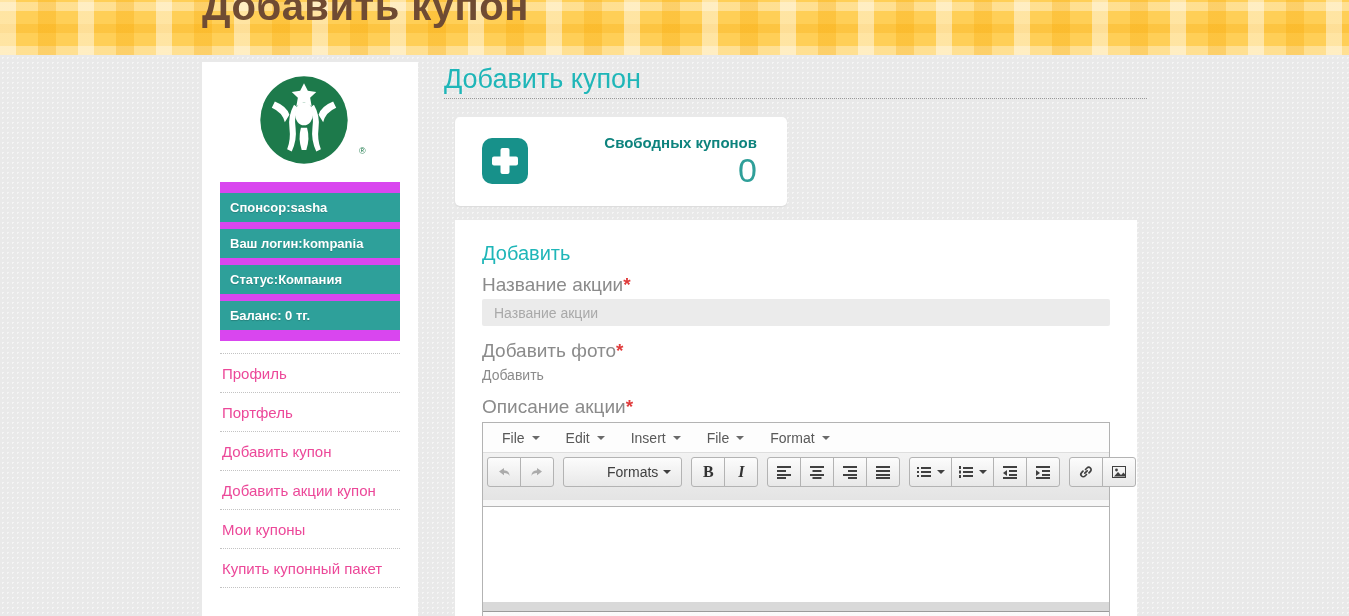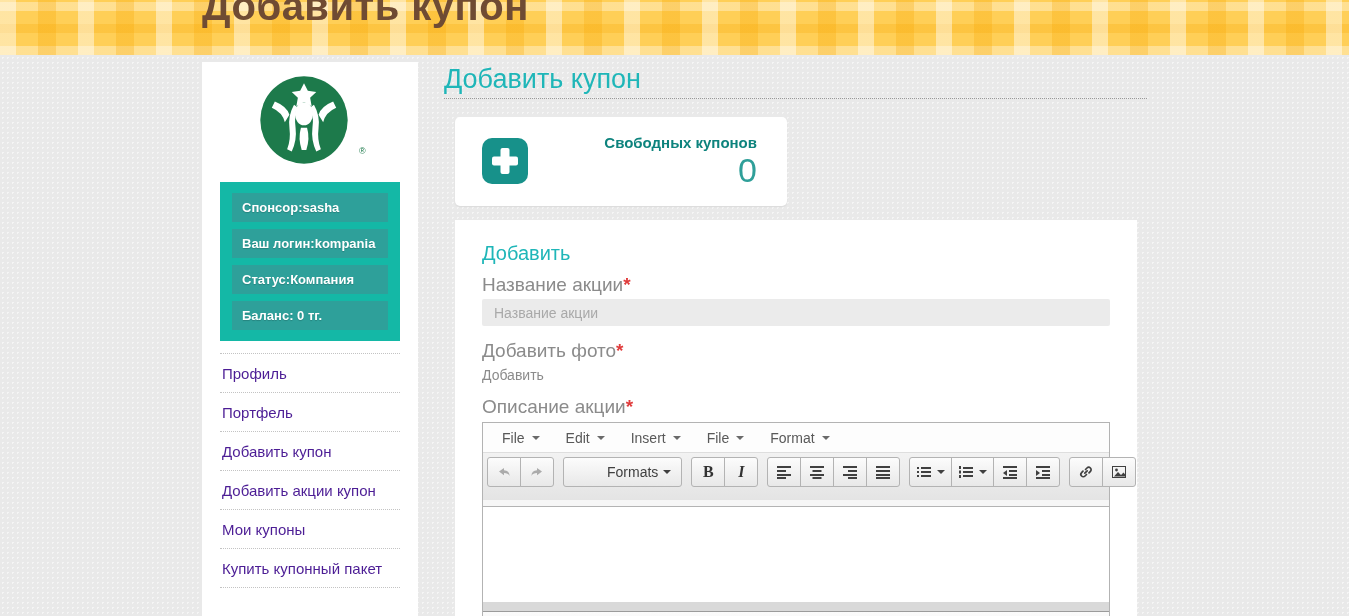--- a/index.html
+++ b/index.html
@@ -26,31 +26,31 @@
   }
 
   
   .sidebar{
     position:absolute; left:202px; top:62px; width:216px; height:554px;
     background:#fff; padding-top:12px;
   }
   .logo-wrap{ text-align:center; position:relative; height:108px; }
   .logo-reg{ font-size:9px; color:#1d7a4b; position:relative; top:-12px; left:4px; }
   .info-block{
-    background:#14b8a6; margin:0 18px; padding:11px 12px;
+    background:#d946ef; margin:0 18px; padding:11px 0;
   }
   .info-row{
     background:#2ea09a; height:29px; line-height:29px; margin-bottom:7px;
     padding-left:10px; color:#fff; font-weight:bold; font-size:13px;
     text-shadow:0 1px 1px rgba(0,0,0,0.18);
   }
   .info-row:last-child{ margin-bottom:0; }
   .nav{ list-style:none; margin:12px 18px 0; border-top:1px dotted #c3c3c3; }
   .nav li{
-    padding:11px 2px 10px; font-size:15px; color:#4c1d95;
+    padding:11px 2px 10px; font-size:15px; color:#ec4899;
     border-bottom:1px dotted #c3c3c3; cursor:pointer;
   }
 
   
   .main-title{
     position:absolute; left:444px; top:64px;
     font-size:27px; font-weight:400; color:#1fb6b8;
   }
   .main-divider{
     position:absolute; left:444px; top:98px; width:703px;

